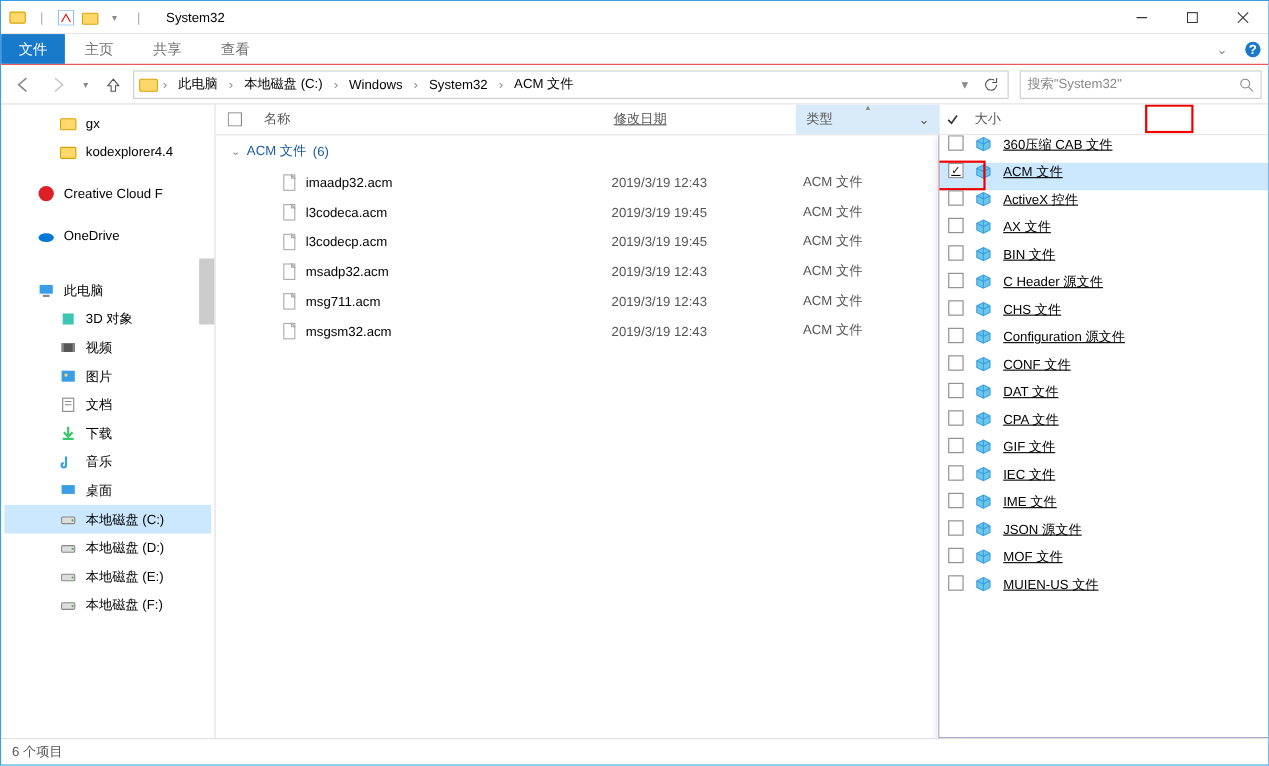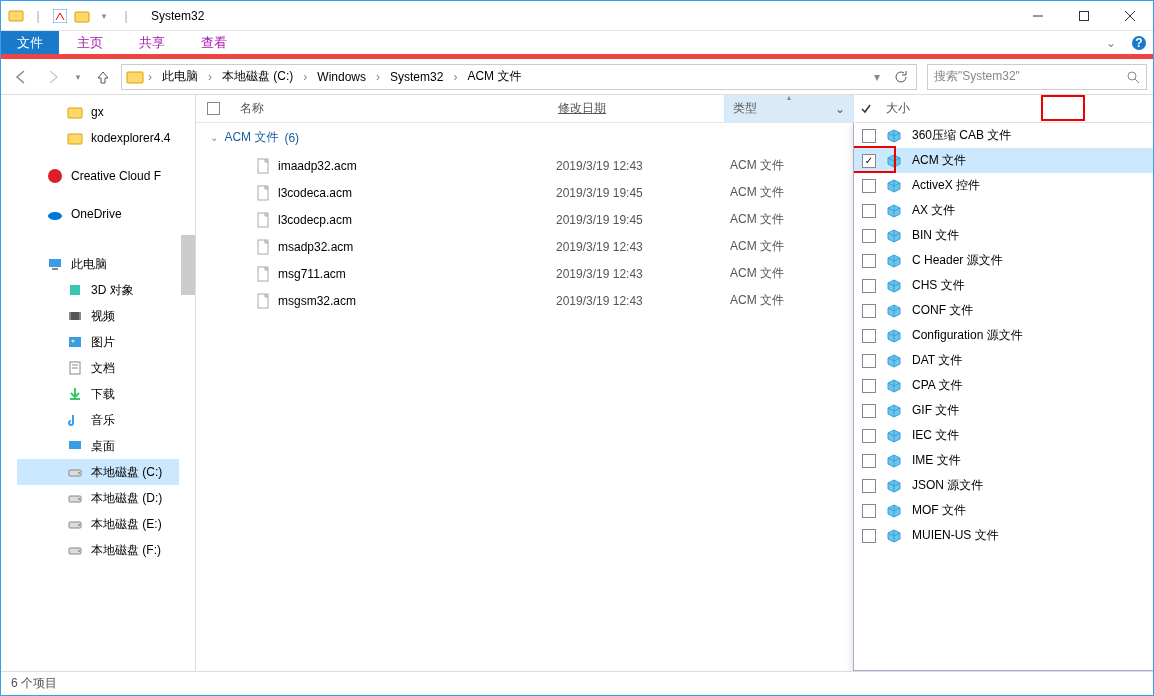--- a/index.html
+++ b/index.html
@@ -3,36 +3,36 @@
 <meta charset="utf-8">
 <style>
 * { box-sizing: border-box; margin: 0; padding: 0; font-family: "Segoe UI", "Microsoft YaHei", sans-serif; font-size: 12px; }
 body { width: 1154px; height: 696px; overflow: hidden; background: #fff; border: 1px solid #3a9ee6; }
 .titlebar { height: 30px; display: flex; align-items: center; background: #fff; border-bottom: 1px solid #e5e5e5; }
 .titlebar .qat { display: flex; align-items: center; padding: 0 4px; }
 .titlebar .qat .icon { width: 22px; height: 22px; display: flex; align-items: center; justify-content: center; }
 .titlebar .title { padding-left: 10px; font-size: 12px; }
 .titlebar .spacer { flex: 1; }
 .titlebar .wbtn { width: 46px; height: 30px; display: flex; align-items: center; justify-content: center; }
-.ribbon { height: 28px; display: flex; align-items: stretch; background: #fff; border-bottom: 5px solid #ef4444; }
+.ribbon { height: 28px; display: flex; align-items: stretch; background: #fff; border-bottom: 1px solid #ef4444; }
 .ribbon .file { background: #1979ca; color: #fff; padding: 0 16px; display: flex; align-items: center; font-size: 13px; }
-.ribbon .tab { padding: 0 18px; display: flex; align-items: center; font-size: 13px; color: #a21caf; }
+.ribbon .tab { padding: 0 18px; display: flex; align-items: center; font-size: 13px; color: #737373; }
 .ribbon .spacer { flex: 1; }
 .ribbon .rbtn { width: 28px; display: flex; align-items: center; justify-content: center; }
 .navbar { height: 36px; display: flex; align-items: center; padding: 4px 6px; gap: 4px; border-bottom: 1px solid #ddd; }
 .navbar .navbtn { width: 28px; height: 28px; display: flex; align-items: center; justify-content: center; color: #888; }
 .navbar .address { flex: 1; height: 26px; border: 1px solid #ccc; display: flex; align-items: center; padding: 0 4px; gap: 2px; background: #fff; }
 .navbar .address .folder-icon { width: 18px; height: 18px; }
 .navbar .crumb { padding: 0 6px; display: flex; align-items: center; height: 24px; }
 .navbar .sep { color: #888; padding: 0 2px; }
 .navbar .adrbtn { width: 22px; display: flex; align-items: center; justify-content: center; }
 .navbar .search { width: 220px; height: 26px; border: 1px solid #ccc; display: flex; align-items: center; padding: 0 6px; color: #888; margin-left: 6px; }
 .navbar .search span { flex: 1; }
 .main { display: flex; height: calc(100% - 30px - 28px - 36px - 24px); }
-.sidebar { width: 195px; border-right: 1px solid #ddd; overflow-y: auto; padding: 4px 16px; position: relative; }
+.sidebar { width: 195px; border-right: 1px solid #ddd; overflow-y: auto; padding: 4px 3px; position: relative; }
 .sidebar .scrollthumb { position: absolute; right: 0; top: 140px; width: 14px; height: 60px; background: #ccc; }
 .sidebar .item { display: flex; align-items: center; padding: 3px 0 3px 30px; gap: 8px; height: 26px; }
 .sidebar .item.indent { padding-left: 50px; }
 .sidebar .item.sel { background: #cce8ff; }
 .sidebar .spacer-row { height: 12px; }
 .content { flex: 1; position: relative; overflow: hidden; }
 .colheaders { height: 28px; display: flex; align-items: stretch; border-bottom: 1px solid #e5e5e5; background: #fff; }
 .colheaders .col { display: flex; align-items: center; padding: 0 8px; color: #555; border-right: 1px solid transparent; }
 .col.cb { width: 36px; justify-content: center; }
 .col.name { width: 318px; }
@@ -41,21 +41,21 @@
 .col.type .sortarrow { position: absolute; left: 50%; top: -2px; transform: translateX(-50%); color: #888; font-size: 8px; }
 .col.type .dropdown { color: #555; }
 .col.size { width: 60px; }
 .grouprow { display: flex; align-items: center; padding: 6px 0 6px 14px; color: #1a5ca0; gap: 6px; }
 .filerow { display: flex; align-items: center; height: 27px; padding-left: 40px; }
 .filerow .name { width: 300px; display: flex; align-items: center; gap: 6px; }
 .filerow .date { width: 174px; color: #555; }
 .filerow .type { width: 130px; color: #555; }
 .filerow .cb { width: 20px; }
 .popup { position: absolute; right: 0; top: 28px; width: 300px; background: #fff; border-left: 1px solid #aac; border-bottom: 1px solid #aac; box-shadow: -2px 2px 6px rgba(0,0,0,0.1); height: calc(100% - 28px); overflow: hidden; }
-.popup .pitem { display: flex; align-items: center; height: 25px; padding: 0 8px; gap: 10px; }
+.popup .pitem { display: flex; align-items: flex-start; height: 25px; padding: 0 8px; gap: 10px; text-decoration: underline; }
 .popup .pitem.sel { background: #cce8ff; }
 .popup .pcb { width: 14px; height: 14px; border: 1px solid #888; display: flex; align-items: center; justify-content: center; background: #fff; }
 .popup .pcb.checked::after { content: "✓"; font-size: 10px; }
 .statusbar { height: 24px; border-top: 1px solid #ddd; display: flex; align-items: center; padding: 0 10px; font-size: 12px; color: #555; }
 .check-hdr { width: 24px; display: flex; justify-content: center; align-items: center; }
 .highlight-box1 { position: absolute; border: 2px solid #e00; width: 44px; height: 26px; left: 845px; top: 0; }
 .highlight-box2 { position: absolute; border: 2px solid #e00; width: 44px; height: 27px; }
 svg { display: block; }
 .file-icon { width: 16px; height: 16px; }
 </style>
@@ -456,30 +456,30 @@
             </svg>
        <span>CHS 文件</span>
 
      </div>
           <div class="pitem " style="position:relative">
        <span class="pcb "></span>
        <svg width="16" height="16">
               <path d="M8 2 L14 5 L14 11 L8 14 L2 11 L2 5 Z" fill="#6cc6e6" stroke="#3a9ee6"></path>
               <path d="M8 2 L8 14 M2 5 L8 8 L14 5" fill="none" stroke="#3a9ee6"></path>
             </svg>
+       <span>Configuration 源文件</span>
+
+     </div>
+          <div class="pitem " style="position:relative">
+       <span class="pcb "></span>
+       <svg width="16" height="16">
+              <path d="M8 2 L14 5 L14 11 L8 14 L2 11 L2 5 Z" fill="#6cc6e6" stroke="#3a9ee6"></path>
+              <path d="M8 2 L8 14 M2 5 L8 8 L14 5" fill="none" stroke="#3a9ee6"></path>
+            </svg>
        <span>CONF 文件</span>
-
-     </div>
-          <div class="pitem " style="position:relative">
-       <span class="pcb "></span>
-       <svg width="16" height="16">
-              <path d="M8 2 L14 5 L14 11 L8 14 L2 11 L2 5 Z" fill="#6cc6e6" stroke="#3a9ee6"></path>
-              <path d="M8 2 L8 14 M2 5 L8 8 L14 5" fill="none" stroke="#3a9ee6"></path>
-            </svg>
-       <span>Configuration 源文件</span>
 
      </div>
           <div class="pitem " style="position:relative">
        <span class="pcb "></span>
        <svg width="16" height="16">
               <path d="M8 2 L14 5 L14 11 L8 14 L2 11 L2 5 Z" fill="#6cc6e6" stroke="#3a9ee6"></path>
               <path d="M8 2 L8 14 M2 5 L8 8 L14 5" fill="none" stroke="#3a9ee6"></path>
             </svg>
        <span>DAT 文件</span>
 

